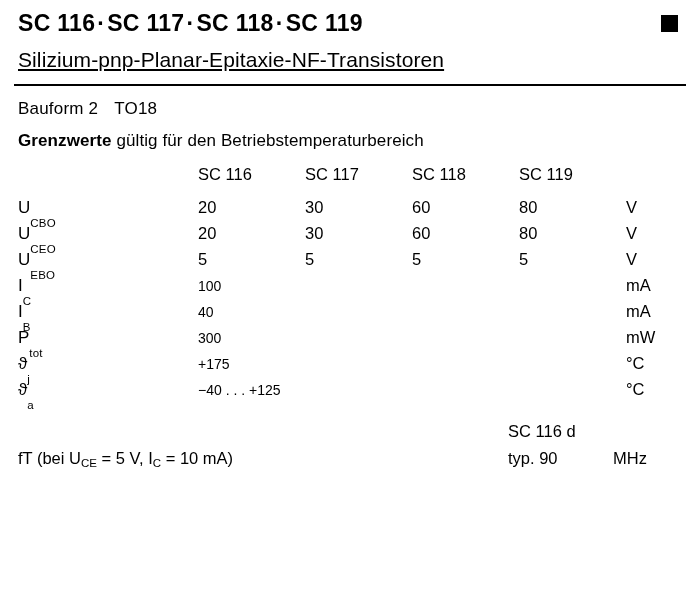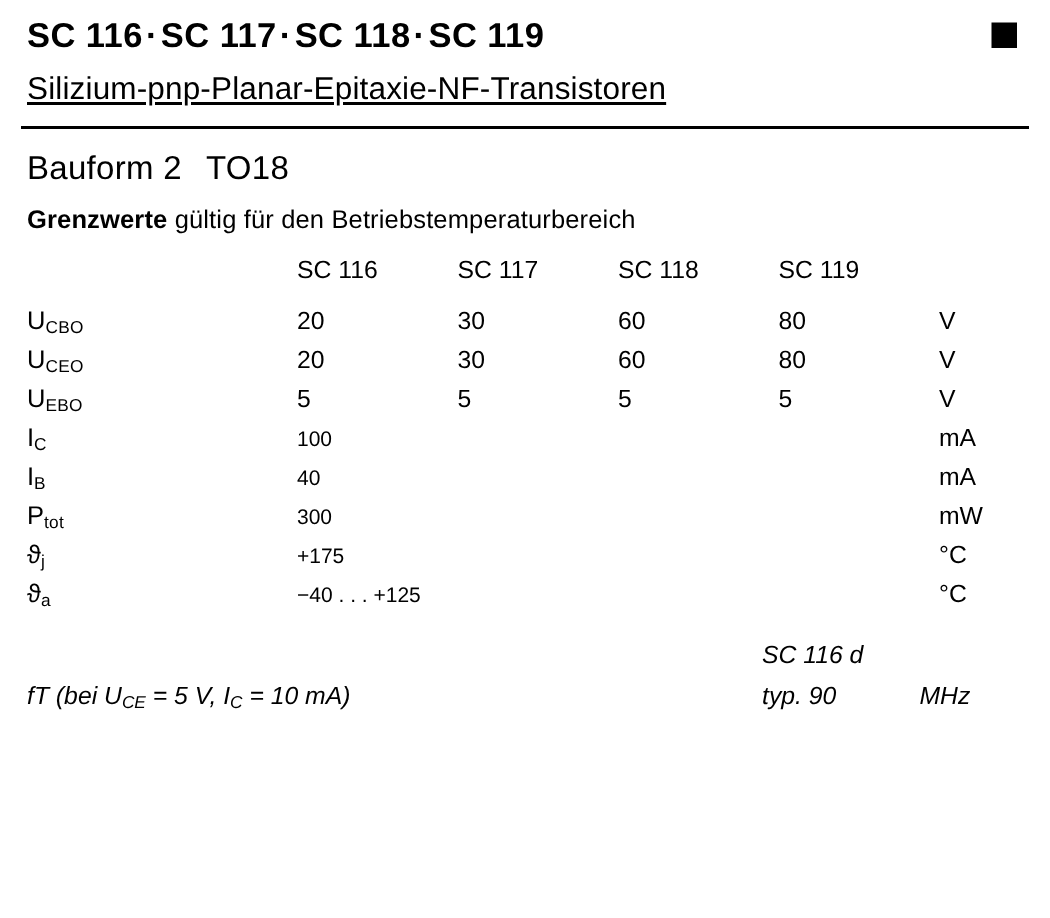--- a/index.html
+++ b/index.html
@@ -61,21 +61,21 @@
   .rule {
     border: none;
     border-top: 2.5px solid #000;
     margin: 12px 14px 0 14px;
   }
   .body {
     padding: 0 18px;
     position: relative;
   }
   .bauform {
-    font-size: 22px;
+    font-size: 17px;
     margin-top: 13px;
     letter-spacing: 0.2px;
   }
   .bauform .gap {
     display: inline-block;
     width: 16px;
   }
   .section-head {
     font-size: 17px;
     margin-top: 12px;
@@ -106,21 +106,21 @@
     padding-bottom: 7px;
   }
   .sym {
     font-size: 17px;
     white-space: nowrap;
   }
   .sym sub {
     font-size: 11.5px;
     vertical-align: baseline;
     position: relative;
-    top: 3px;
+    top: 14px;
     letter-spacing: 0.2px;
   }
   .val-center {
     text-align: center;
   }
   .span-vals {
     text-align: center;
     font-size: 14px;
   }
   .unit {
@@ -131,21 +131,20 @@
     font-weight: bold;
     margin-top: 18px;
     letter-spacing: 0.1px;
   }
   table.chars {
     border-collapse: collapse;
     margin-top: 16px;
     font-size: 16.5px;
     width: 665px;
     table-layout: fixed;
-    font-style: italic;
   }
   table.chars col.c-desc { width: 490px; }
   table.chars col.c-typ { width: 105px; }
   table.chars col.c-u { width: 70px; }
   table.chars td {
     padding: 0;
     height: 27px;
     vertical-align: baseline;
     text-align: left;
   }

